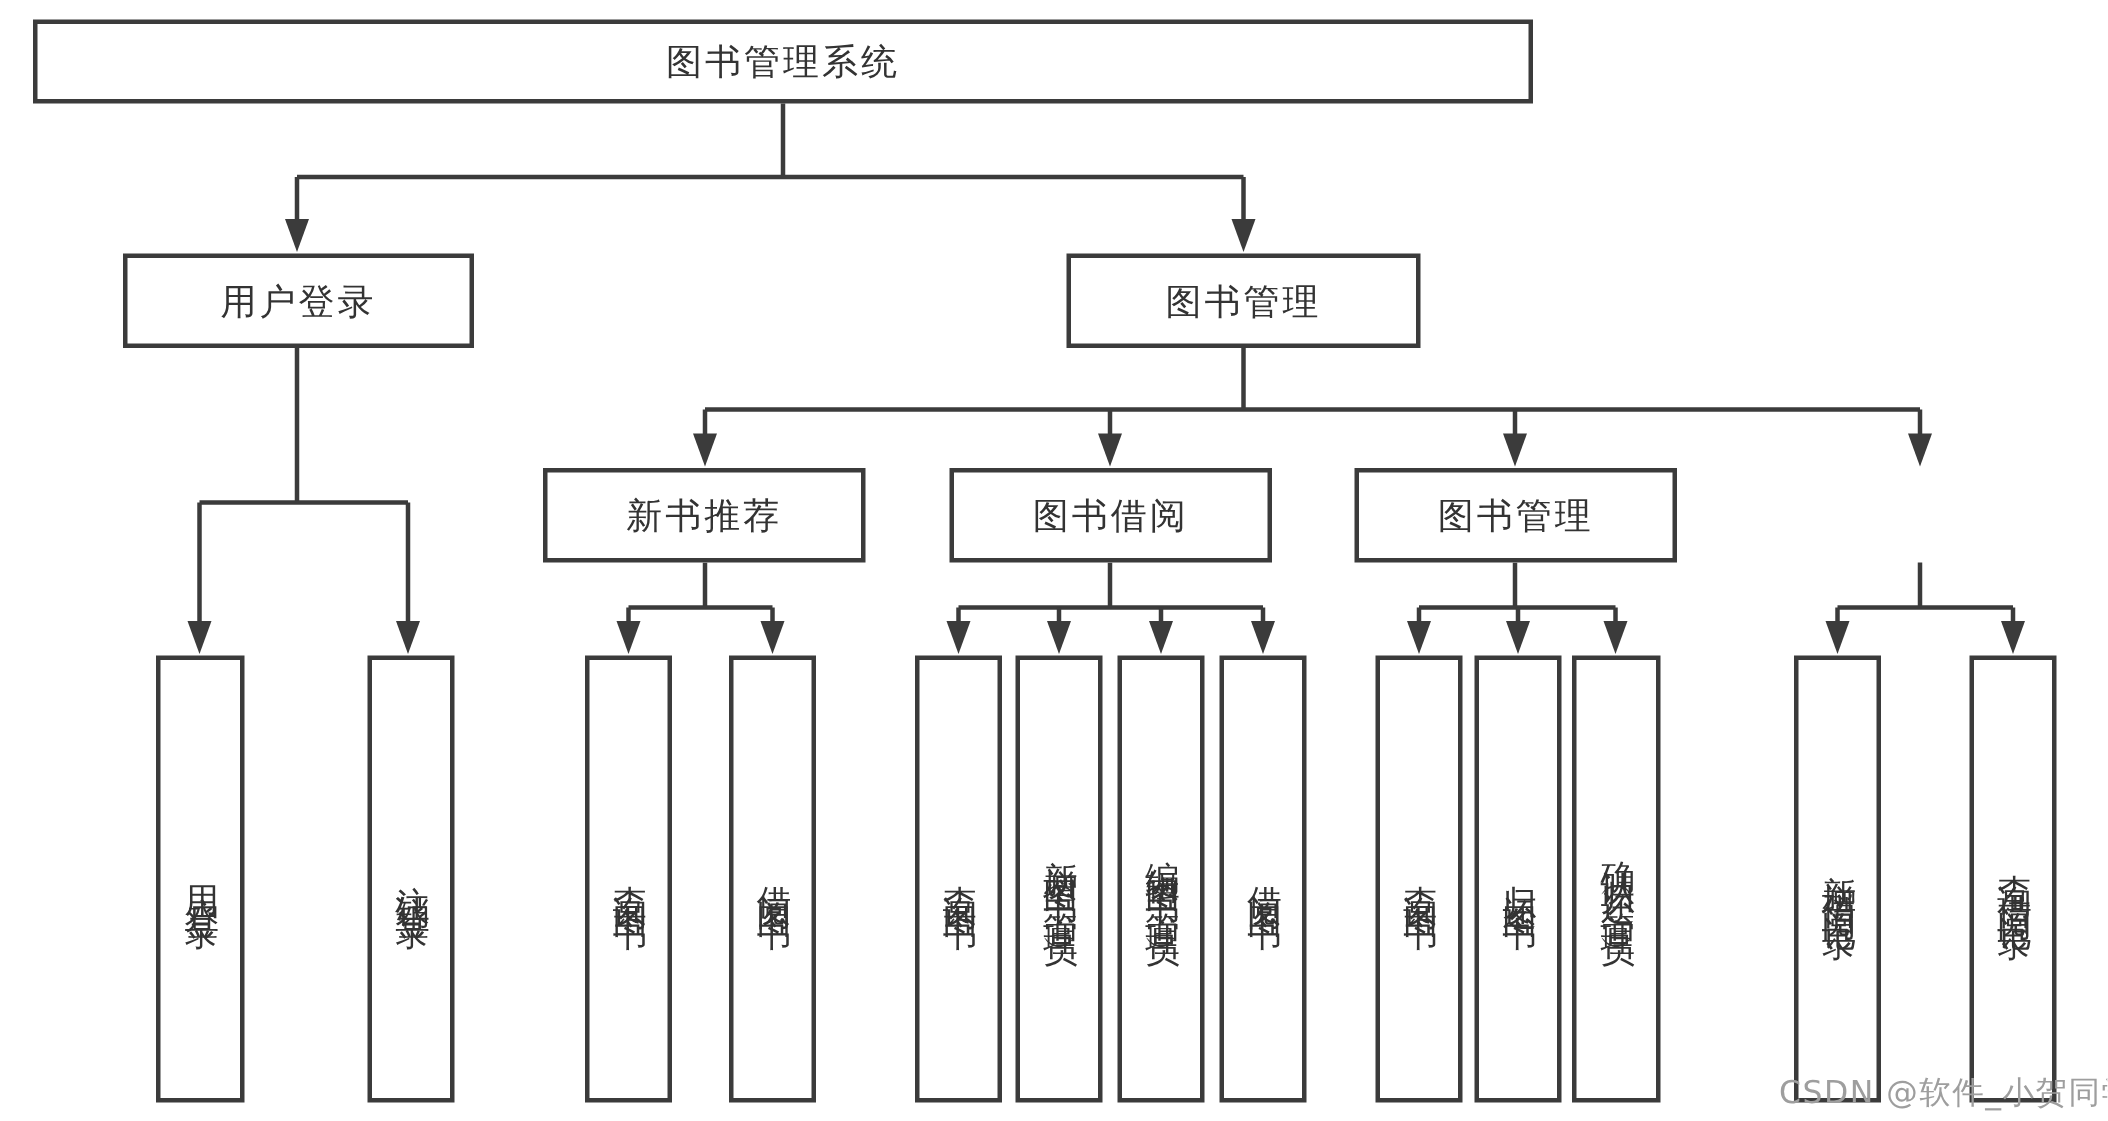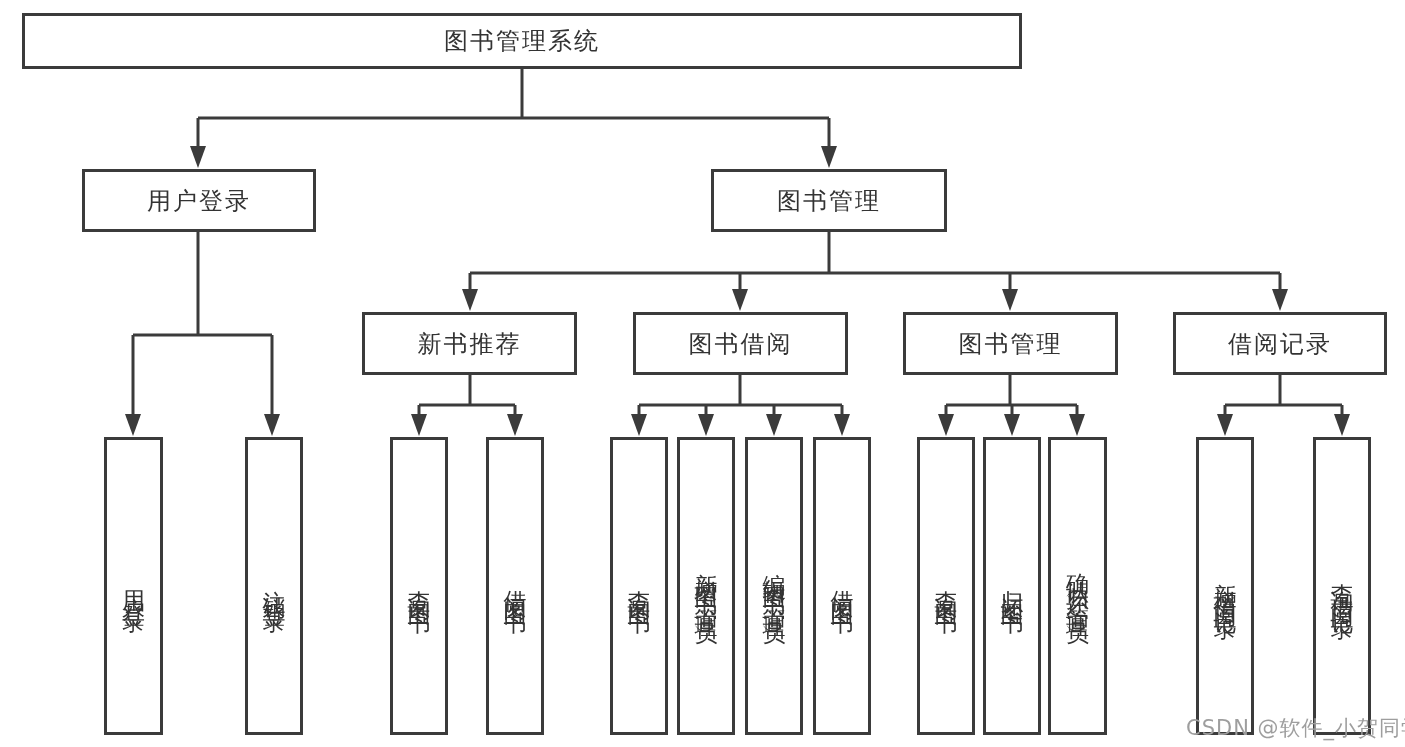--- a/index.html
+++ b/index.html
@@ -129,23 +129,20 @@
 
   <div class="box hbox" style="left:362px; top:312px; width:215px; height:63px;">
     <span>新书推荐</span>
   </div>
   <div class="box hbox" style="left:633px; top:312px; width:215px; height:63px;">
     <span>图书借阅</span>
   </div>
   <div class="box hbox" style="left:903px; top:312px; width:215px; height:63px;">
     <span>图书管理</span>
   </div>
-  <div class="box hbox" style="left:1173px; top:312px; width:214px; height:63px;">
-    <span>借阅记录</span>
-  </div>
 
   <div class="box vbox" style="left:104px; top:437px; width:59px; height:298px;">
     <span class="vtext">用户登录</span>
   </div>
   <div class="box vbox" style="left:245px; top:437px; width:58px; height:298px;">
     <span class="vtext">注销登录</span>
   </div>
 
   <div class="box vbox" style="left:390px; top:437px; width:58px; height:298px;">
     <span class="vtext">查询图书</span>

